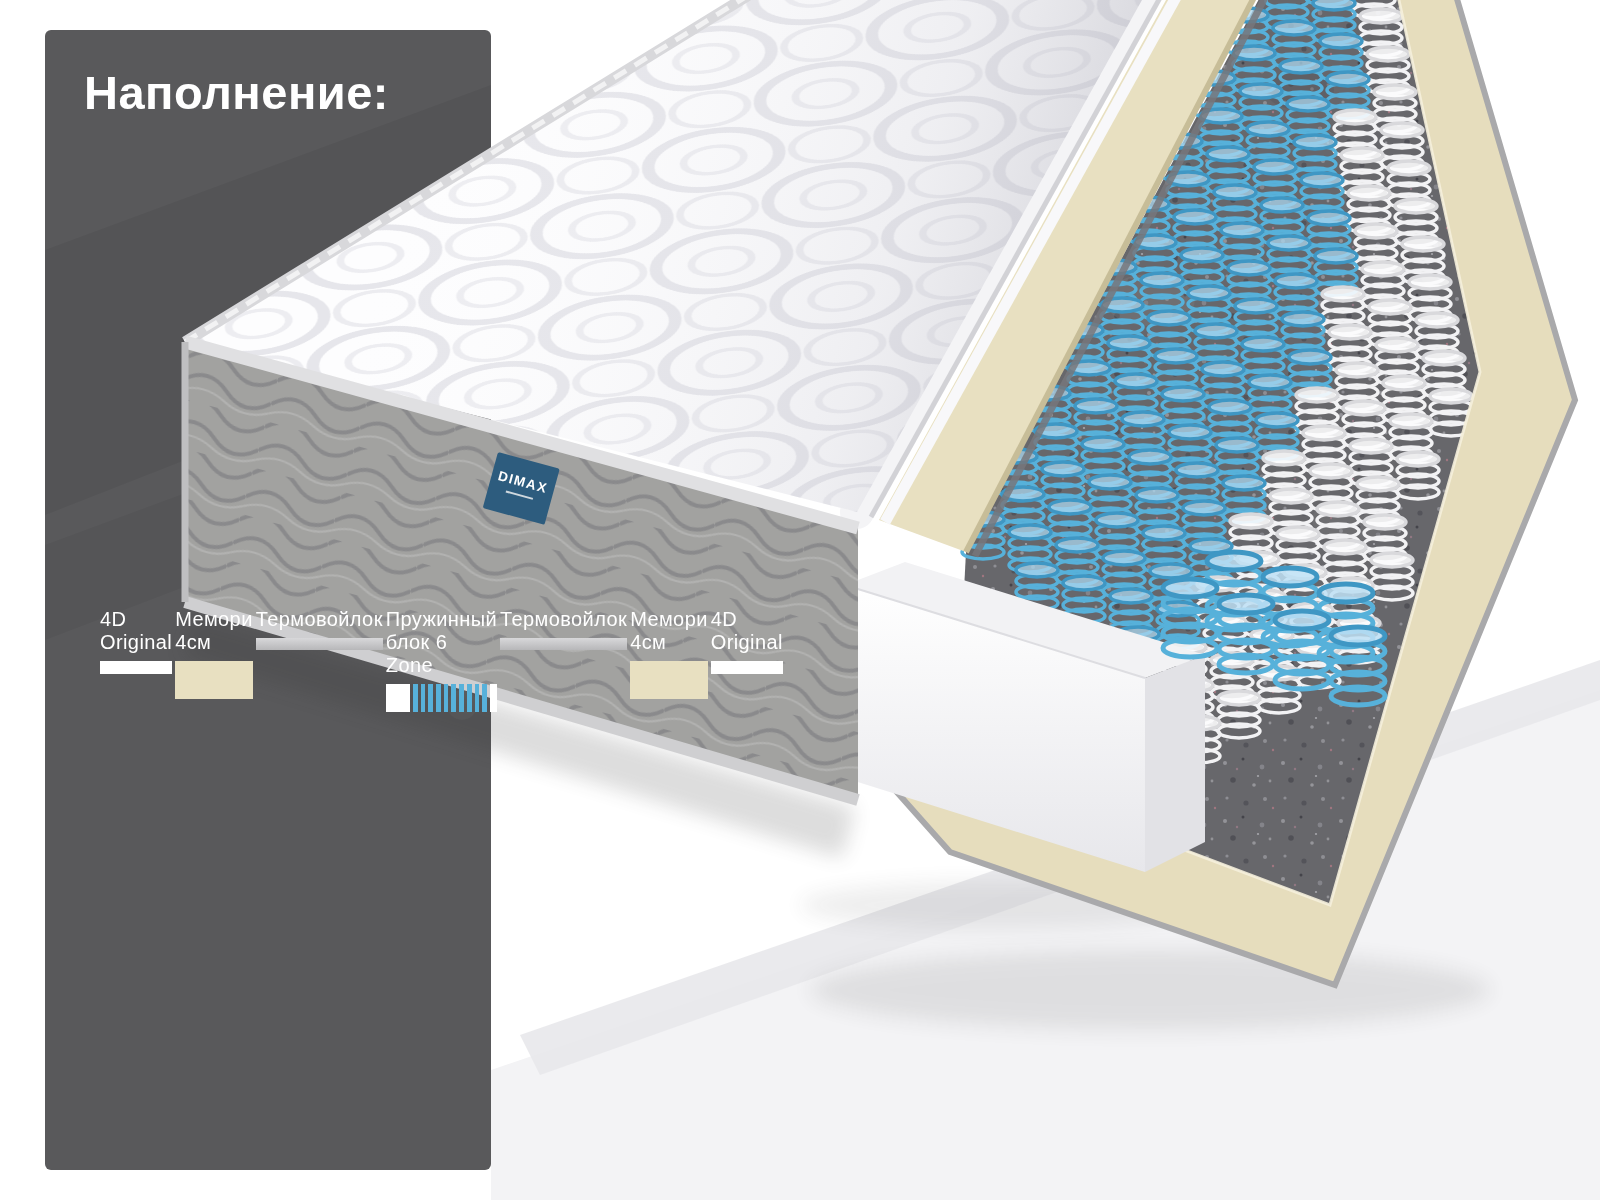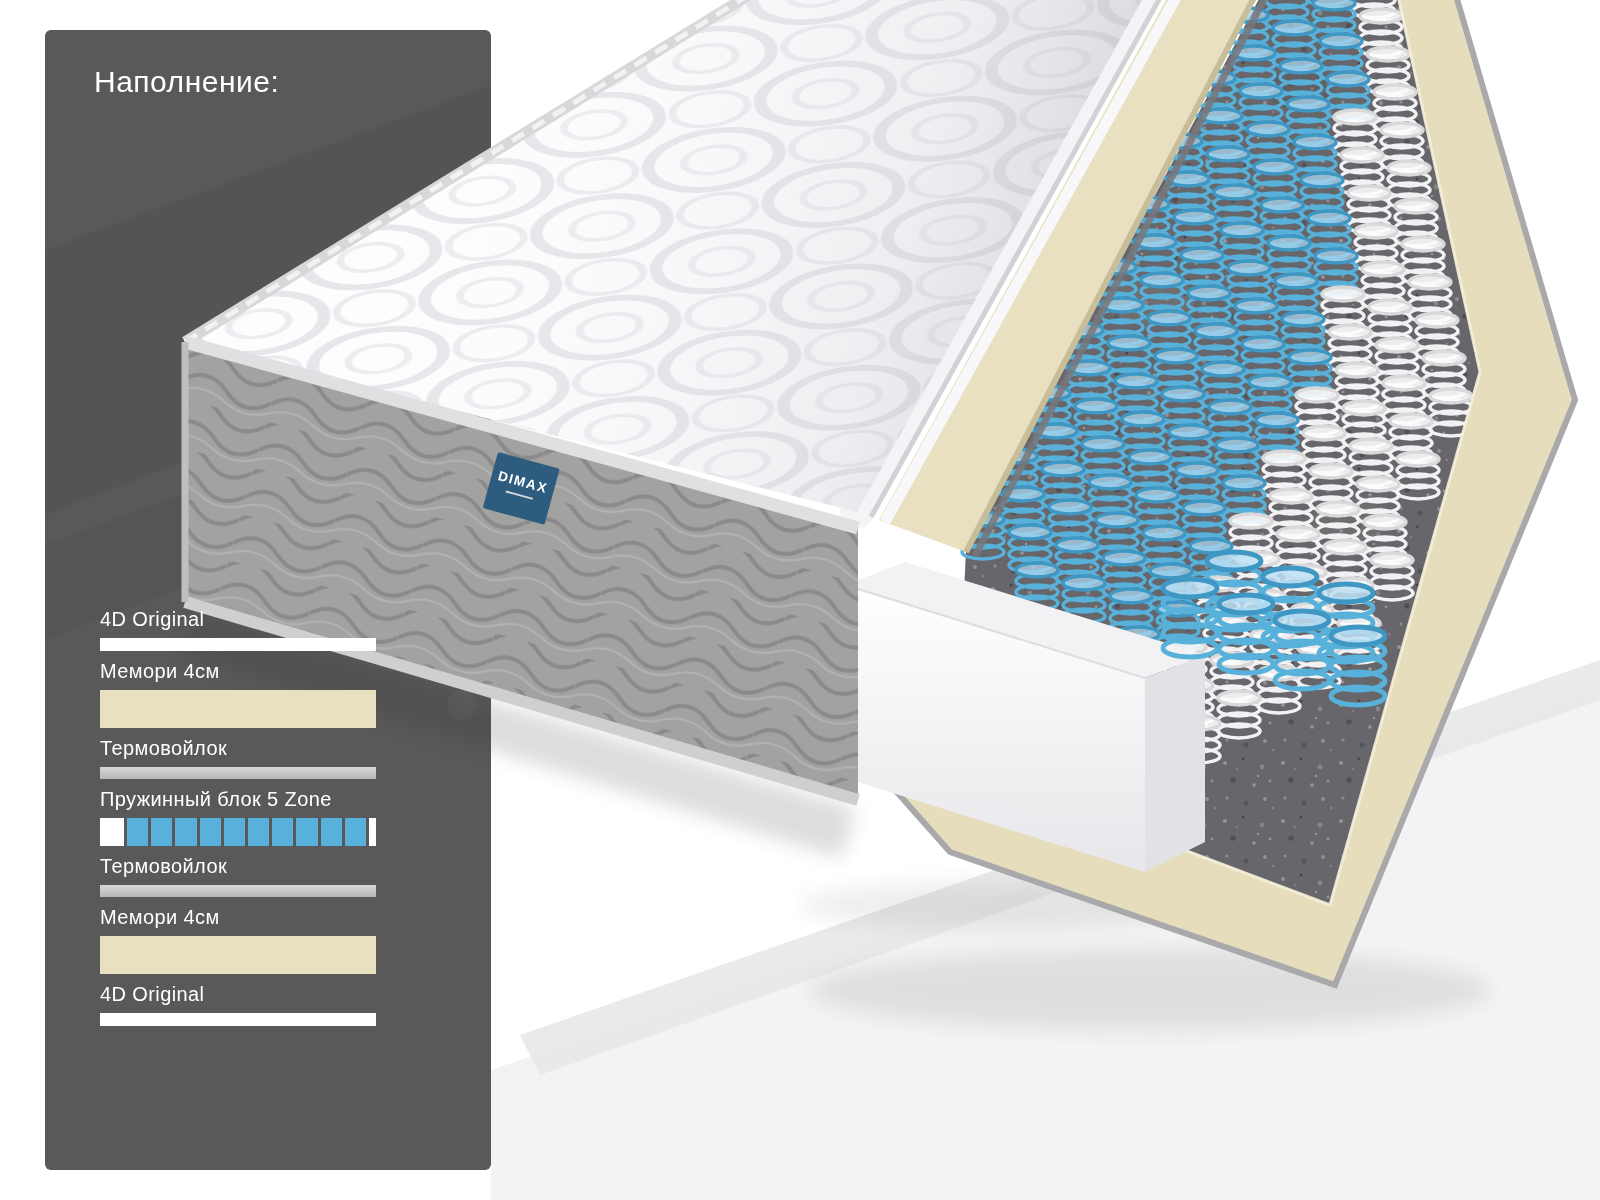--- a/index.html
+++ b/index.html
@@ -8,27 +8,27 @@
     background:var(--page-bg,#ffffff);
     font-family:"Liberation Sans",sans-serif;
   }
   .stage{position:absolute;inset:0;width:1600px;height:1200px;}
   .panel{
     position:absolute;left:45px;top:30px;width:446px;height:1140px;
     background:var(--panel-bg,#59595b);border-radius:6px;z-index:1;
   }
   svg.scene{position:absolute;left:0;top:0;z-index:2;}
   .title{
-    position:absolute;left:94px;top:64px;z-index:3;
-    color:var(--title-text,#ffffff);font-weight:normal;font-size:30px;
+    position:absolute;left:84px;top:64px;z-index:3;
+    color:var(--title-text,#ffffff);font-weight:bold;font-size:47px;
     line-height:1.22;letter-spacing:.5px;
   }
   .legend{
     position:absolute;left:100px;top:608px;width:276px;z-index:3;
-    display:flex;flex-direction:column;gap:9px;
+    display:flex;flex-direction:row;gap:3px;
   }
   .legend-label{
     color:var(--label-text,#ffffff);font-size:20px;font-weight:400;
     letter-spacing:.4px;margin-bottom:7px;
   }
   .swatch{width:100%;}
   .swatch.thin-white{height:13px;background:#ffffff;}
   .swatch.thick-beige{height:38px;background:var(--beige,#e8e0c1);}
   .swatch.thin-gray{height:12px;background:linear-gradient(180deg,#d8d8da,var(--gray-layer,#b4b4b6));}
   .swatch.springs{height:28px;display:flex;gap:3px;}
@@ -1075,21 +1075,21 @@
       </div>
       <div class="legend-item">
         <div class="legend-label">Мемори 4см</div>
         <div class="swatch thick-beige"></div>
       </div>
       <div class="legend-item">
         <div class="legend-label">Термовойлок</div>
         <div class="swatch thin-gray"></div>
       </div>
       <div class="legend-item">
-        <div class="legend-label">Пружинный блок 5 Zone</div>
+        <div class="legend-label">Пружинный блок 6 Zone</div>
         <div class="swatch springs">
           <span class="sq lead"></span>
           <span class="sq blue"></span>
           <span class="sq blue"></span>
           <span class="sq blue"></span>
           <span class="sq blue"></span>
           <span class="sq blue"></span>
           <span class="sq blue"></span>
           <span class="sq blue"></span>
           <span class="sq blue"></span>

